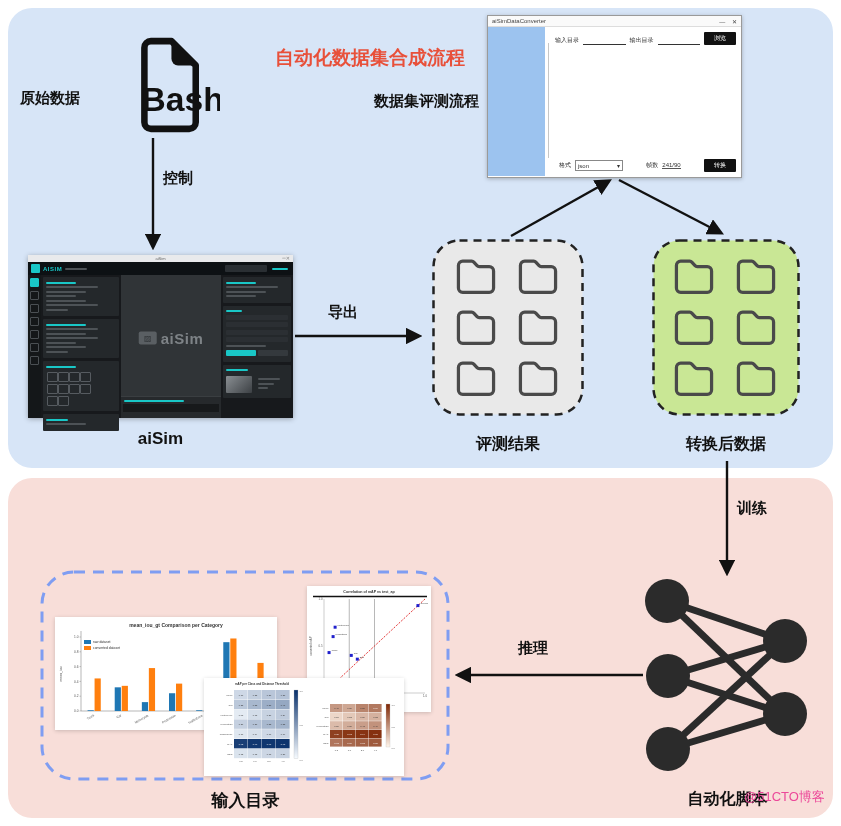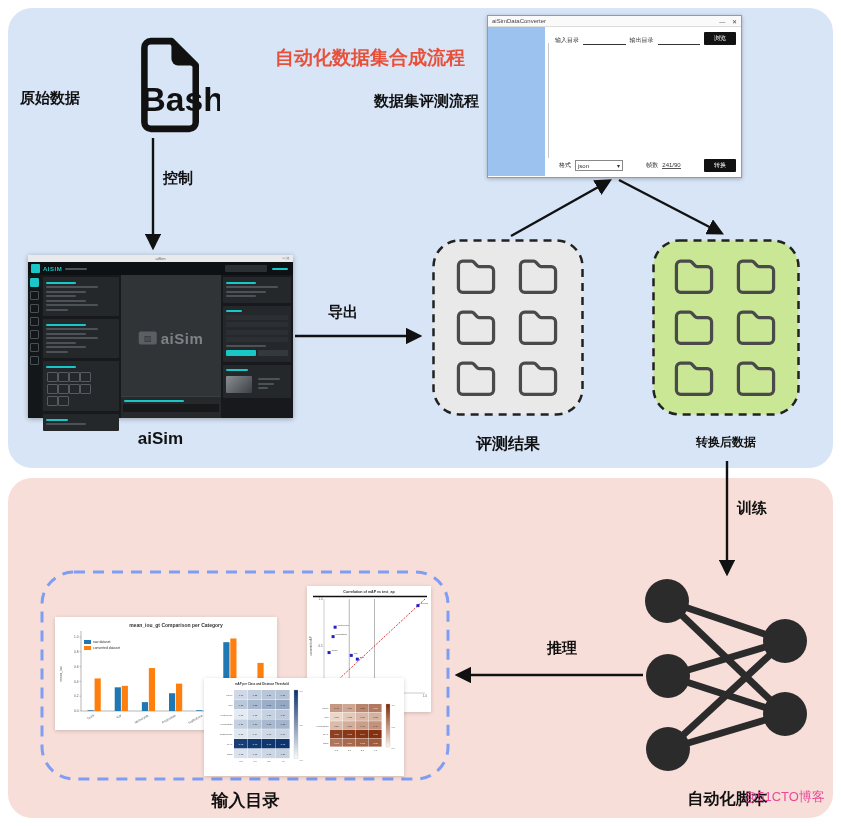--- a/index.html
+++ b/index.html
@@ -13,23 +13,23 @@
   #title-top{left:250px;top:16px;width:240px;margin-top:29px;}
   #title-bottom{left:278px;top:487px;width:170px;}
   .lbl{position:absolute;font-size:15px;font-weight:bold;color:#111;white-space:nowrap;}
   .lbl-center{text-align:center;}
   #lbl-bash{left:20px;top:89px;}
   #lbl-control{left:163px;top:169px;}
   #lbl-export{left:328px;top:303px;}
   #lbl-conv{left:374px;top:92px;}
   #lbl-aisim{left:28px;top:429px;width:265px;font-size:17px;}
   #lbl-raw{left:432px;top:434px;width:152px;font-size:16px;}
-  #lbl-green{left:640px;top:434px;width:172px;font-size:12px;}
+  #lbl-green{left:640px;top:434px;width:172px;font-size:16px;}
   #lbl-train{left:737px;top:499px;}
-  #lbl-infer{left:547px;top:639px;}
+  #lbl-infer{left:518px;top:639px;}
   #lbl-model{left:655px;top:789px;width:145px;font-size:16px;}
   #lbl-eval{left:158px;top:789px;width:175px;font-size:17px;}
   #watermark{position:absolute;left:744px;top:788px;font-size:13px;color:#ec4899;}
   #arrows{position:absolute;left:0;top:0;pointer-events:none;}
   #bash-svg{position:absolute;left:108px;top:36px;}
   .folder-grid{position:absolute;display:grid;grid-template-columns:44px 44px;grid-auto-rows:38px;
                row-gap:13px;column-gap:18px;}
   #raw-grid{left:454px;top:256px;}
   #green-grid{left:672px;top:256px;}
   .folder{width:44px;height:38px;}

